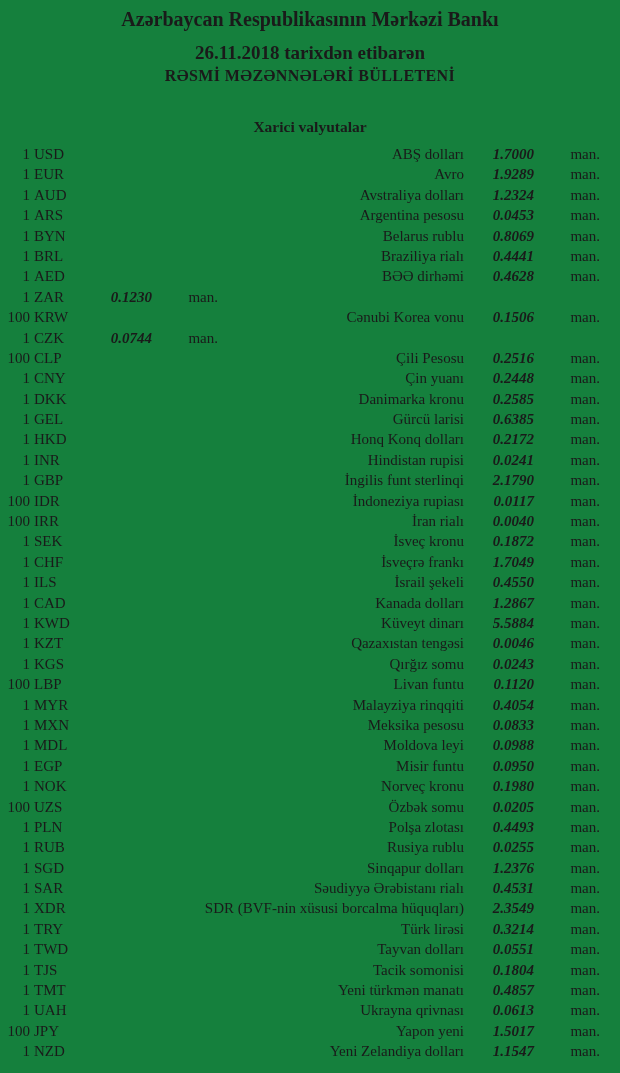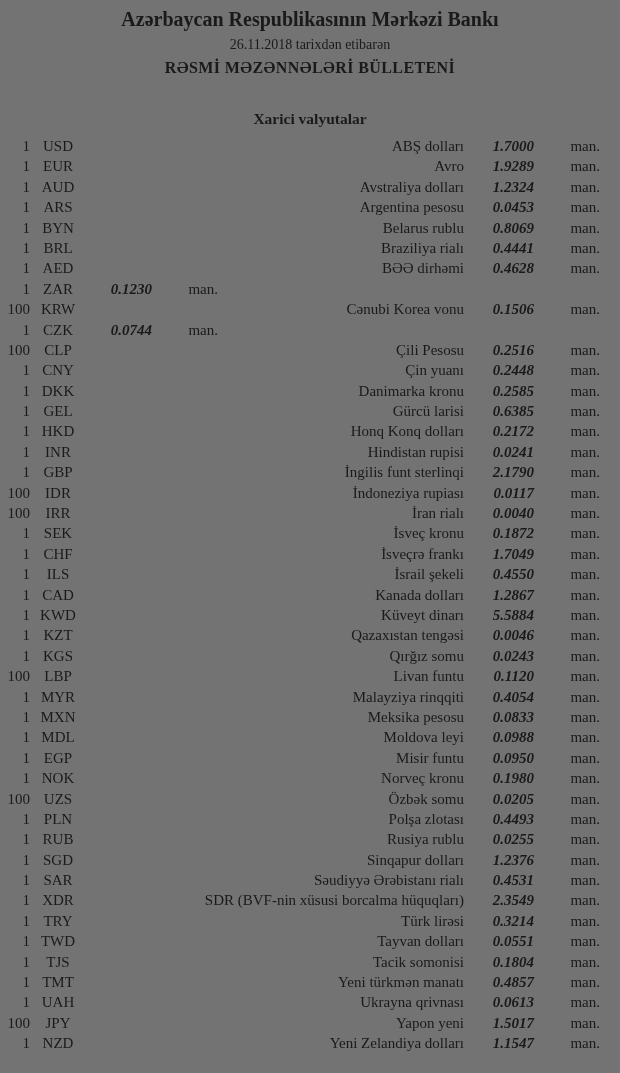--- a/index.html
+++ b/index.html
@@ -5,34 +5,34 @@
   * { margin: 0; padding: 0; box-sizing: border-box; }
   html, body {
     width: 620px;
     background: #ffffff;
     font-family: "Liberation Serif", "DejaVu Serif", serif;
     color: #1a1a1a;
   }
   .page {
     width: 620px;
     height: 1073px;
-    background: #737373;
+    background: #15803d;
     overflow: hidden;
   }
   .header { text-align: center; }
   .bank-title {
     font-size: 20px;
     font-weight: bold;
     margin-top: 7px;
     line-height: 24px;
   }
   .date-line {
-    font-size: 14px;
-    font-weight: normal;
-    margin-top: 4px;
+    font-size: 19px;
+    font-weight: bold;
+    margin-top: 12px;
     line-height: 20px;
   }
   .subtitle-line {
     font-size: 15px;
     font-weight: bold;
     line-height: 20px;
   }
   .bulletin-line {
     font-size: 16px;
     font-weight: bold;
@@ -59,21 +59,20 @@
     line-height: 20.4px;
   }
   .c-qty {
     width: 30px;
     text-align: right;
     flex: 0 0 auto;
   }
   .c-code {
     width: 48px;
     margin-left: 4px;
-    text-align: center;
     flex: 0 0 auto;
   }
   .c-name {
     flex: 1 1 auto;
     margin-left: 6px;
     white-space: nowrap;
     overflow: hidden;
     text-align: right;
   }
   .c-rate {

